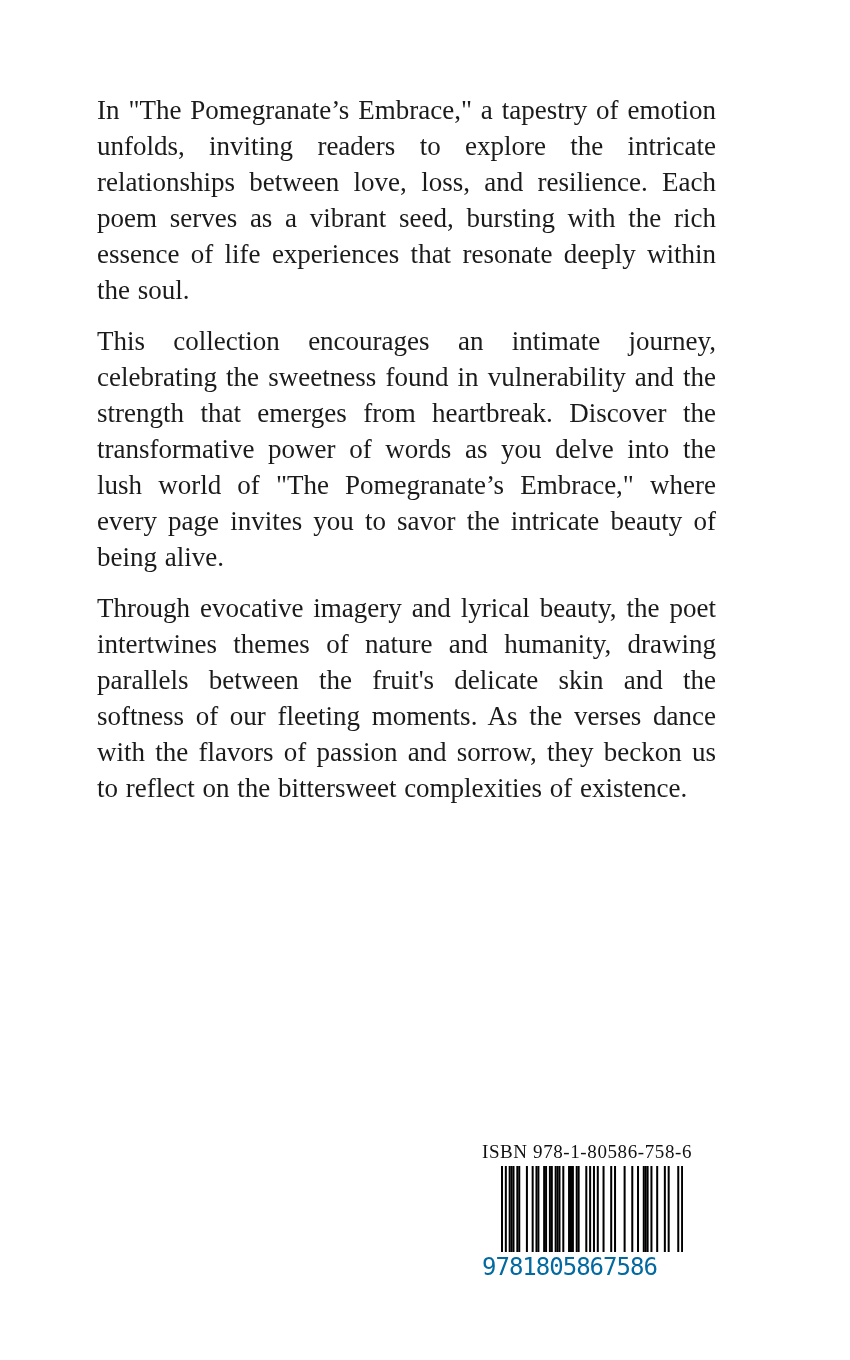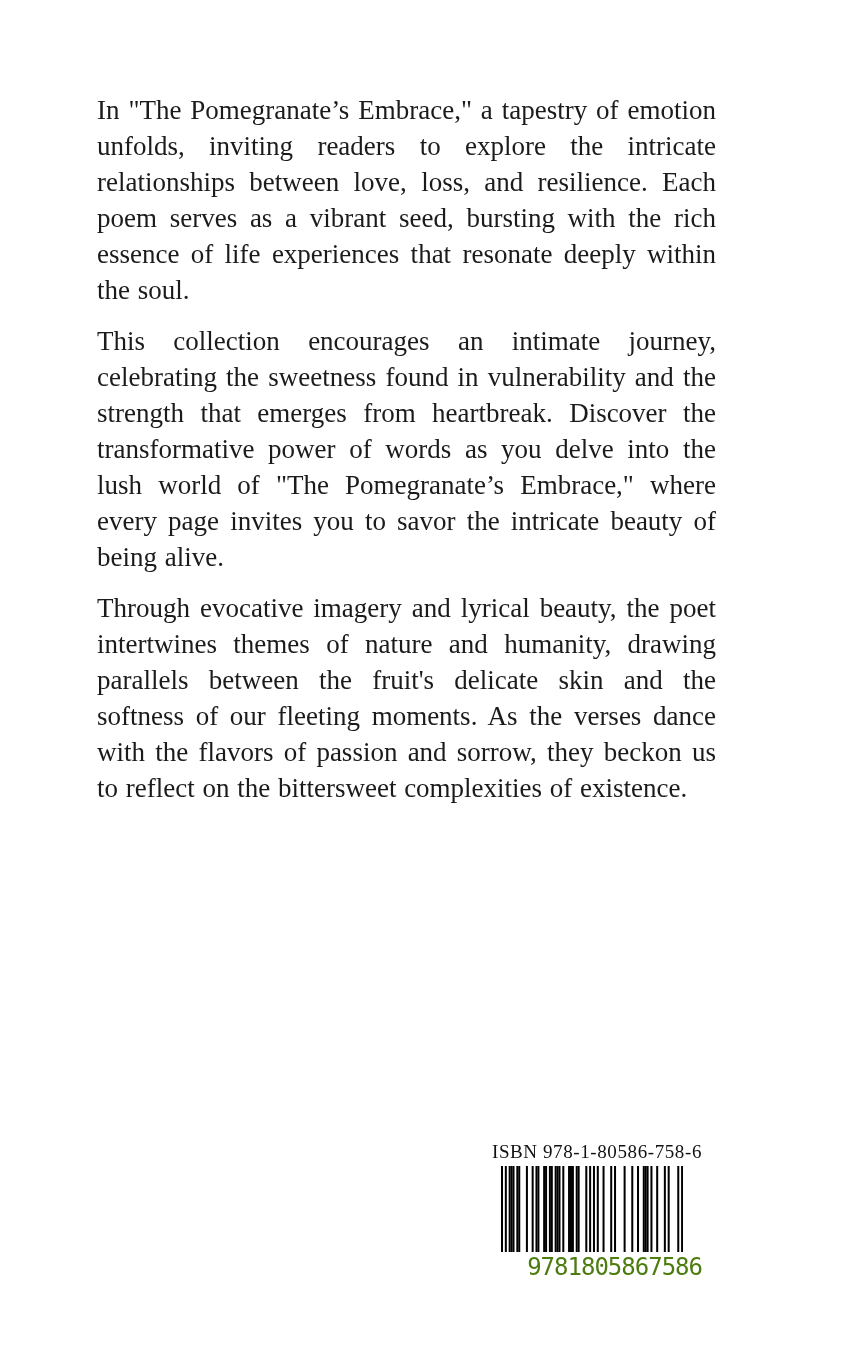--- a/index.html
+++ b/index.html
@@ -26,21 +26,21 @@
     text-align: justify;
     text-justify: inter-word;
     hyphens: none;
     word-spacing: 1px;
   }
   .barcode-block {
     position: absolute;
     left: 482px;
     top: 1140px;
     width: 220px;
-    text-align: right;
+    text-align: left;
     background: #ffffff;
   }
   .isbn-label {
     font-size: 19px;
     line-height: 24px;
     white-space: nowrap;
     letter-spacing: 0.6px;
     color: #111111;
   }
   .bars {
@@ -49,21 +49,21 @@
     width: 182px;
     height: 86px;
   }
   .bars rect { fill: #000000; }
   .isbn-digits {
     font-family: "DejaVu Sans Mono", monospace;
     font-size: 24px;
     line-height: 26px;
     letter-spacing: -1px;
     margin-top: 2px;
-    color: #4d7c0f;
+    color: #0369a1;
     white-space: nowrap;
   }
 </style>
 </head>
 <body>
 
 <div class="cover">
 
   <section class="synopsis">
     <p>In "The Pomegranate’s Embrace," a tapestry of emotion unfolds, inviting readers to explore the intricate relationships between love, loss, and resilience. Each poem serves as a vibrant seed, bursting with the rich essence of life experiences that resonate deeply within the soul.</p>

